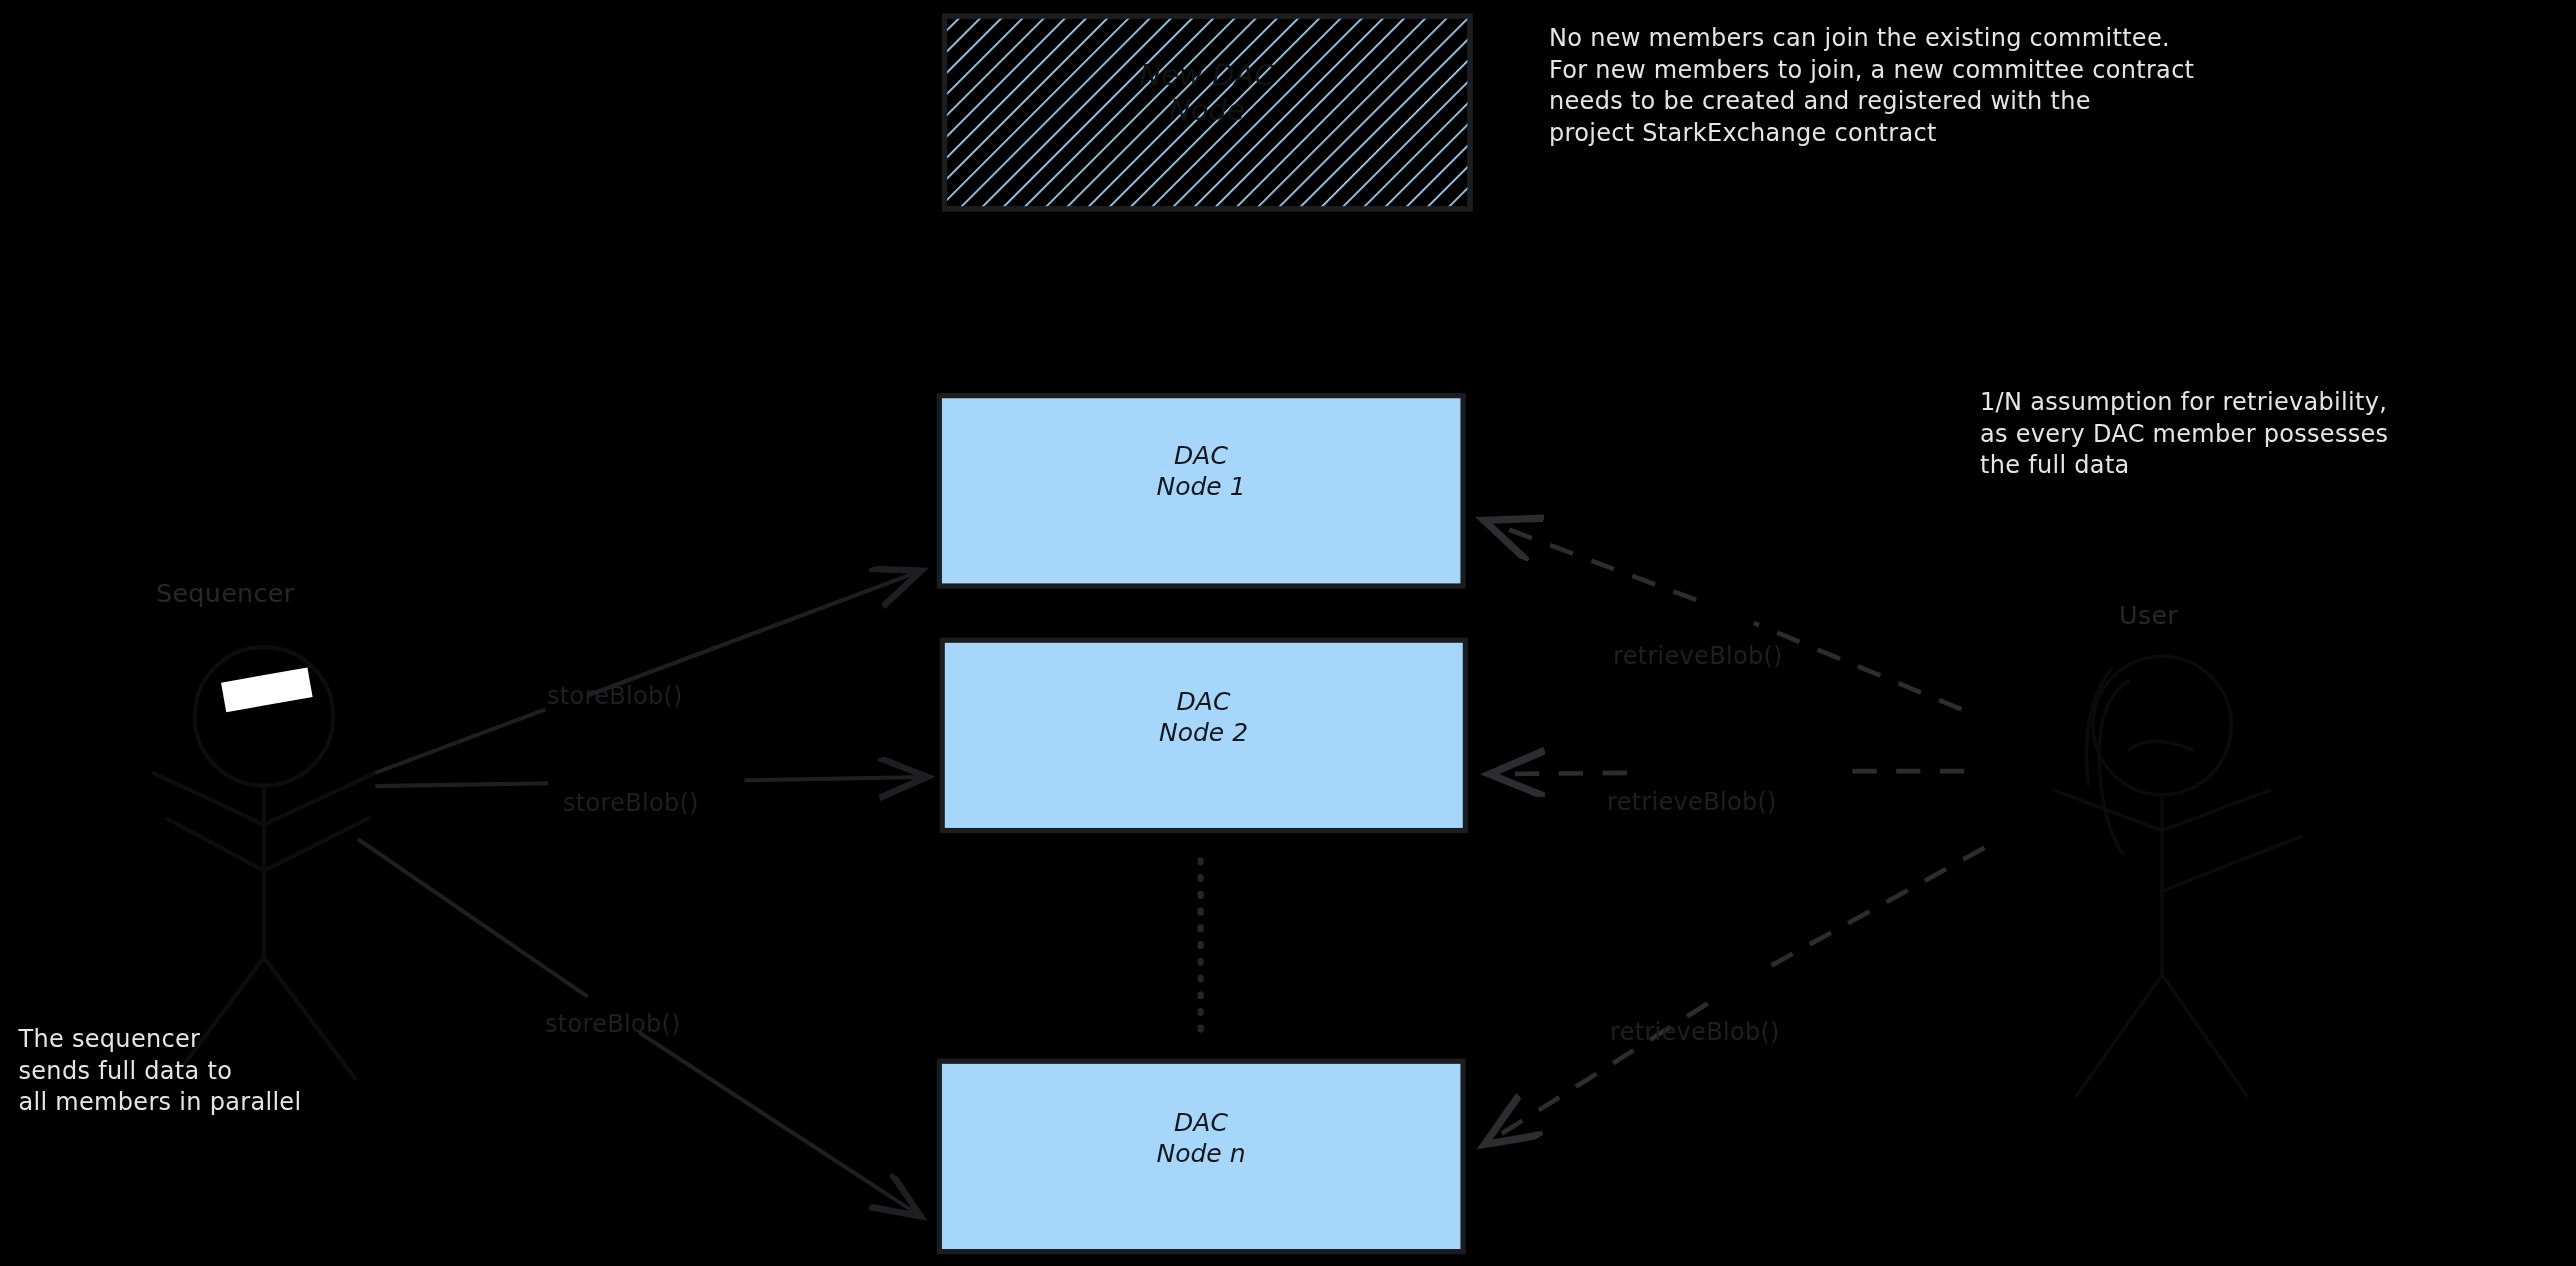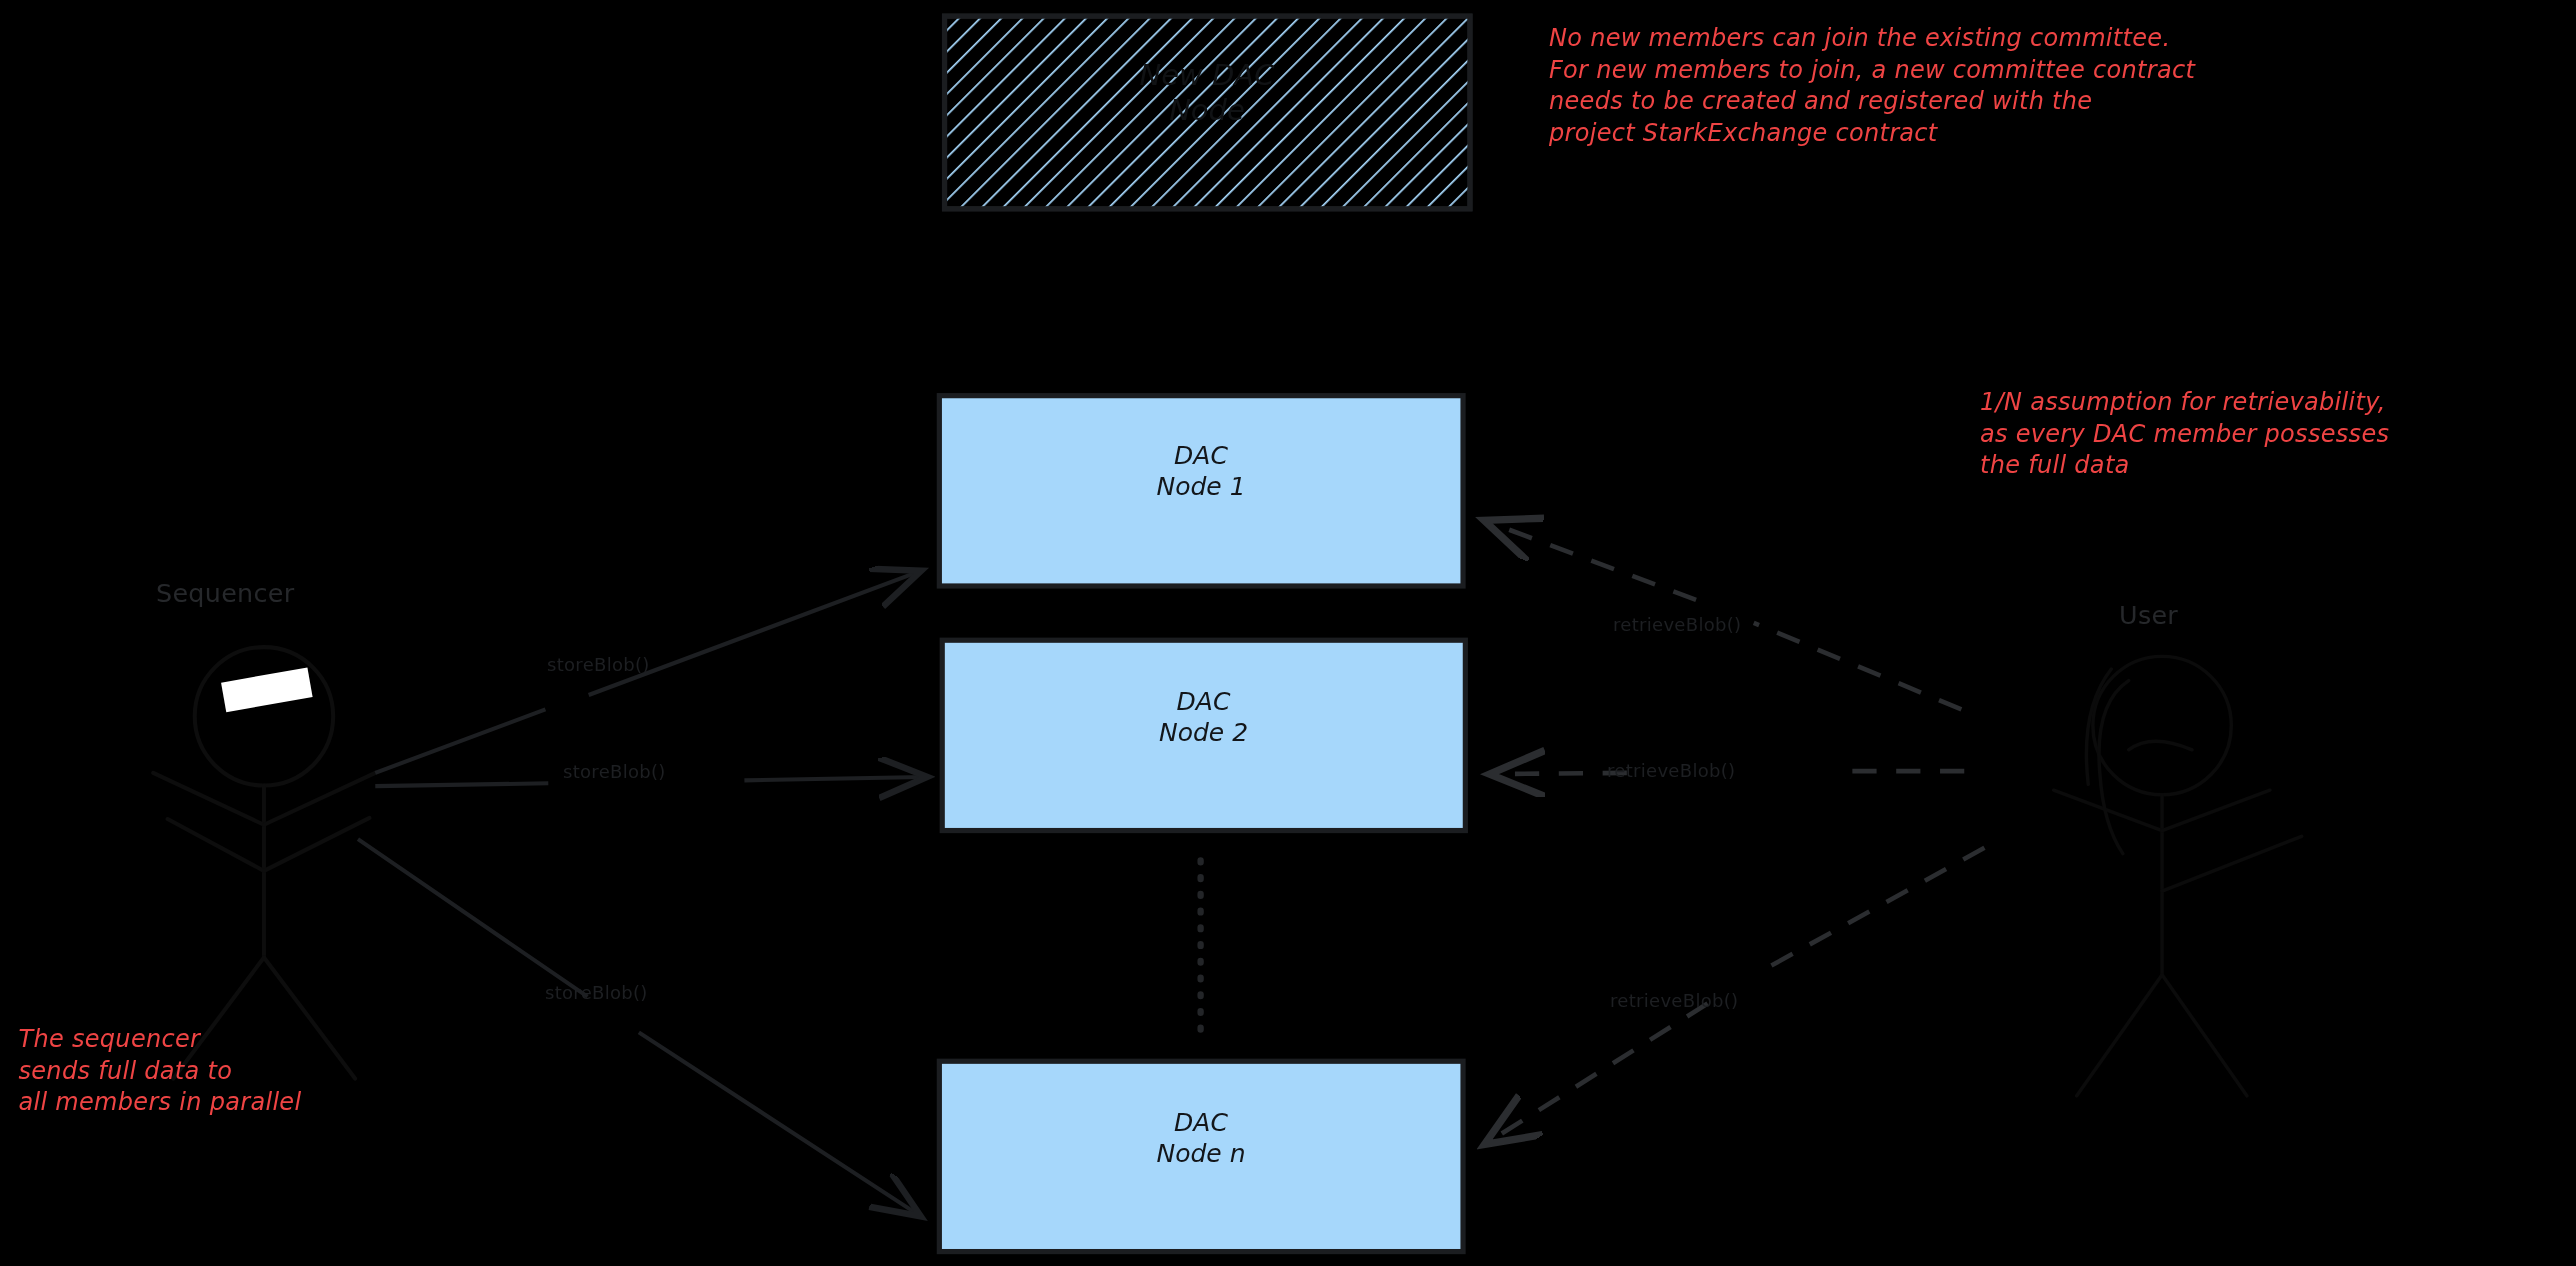--- a/index.html
+++ b/index.html
@@ -34,28 +34,28 @@
     color: #13161a;
     text-align: center;
     font-style: italic;
     font-size: 25px;
     line-height: 1.22;
     white-space: pre-line;
     font-family: "DejaVu Sans", sans-serif;
   }
   .annot {
     font-size: 24px;
-    color: #ef4444;
+    color: #e5e5e5;
     white-space: pre-line;
     line-height: 1.32;
-    font-style: italic;
   }
   .edge-label {
-    font-size: 18px;
+    font-size: 24px;
     color: #1d1f22;
+    margin-top: 28px;
   }
   .actor-label {
     font-size: 25.4px;
     color: #26282b;
   }
   .hatch-label {
     position: absolute;
     color: #101214;
     text-align: center;
     font-style: italic;

